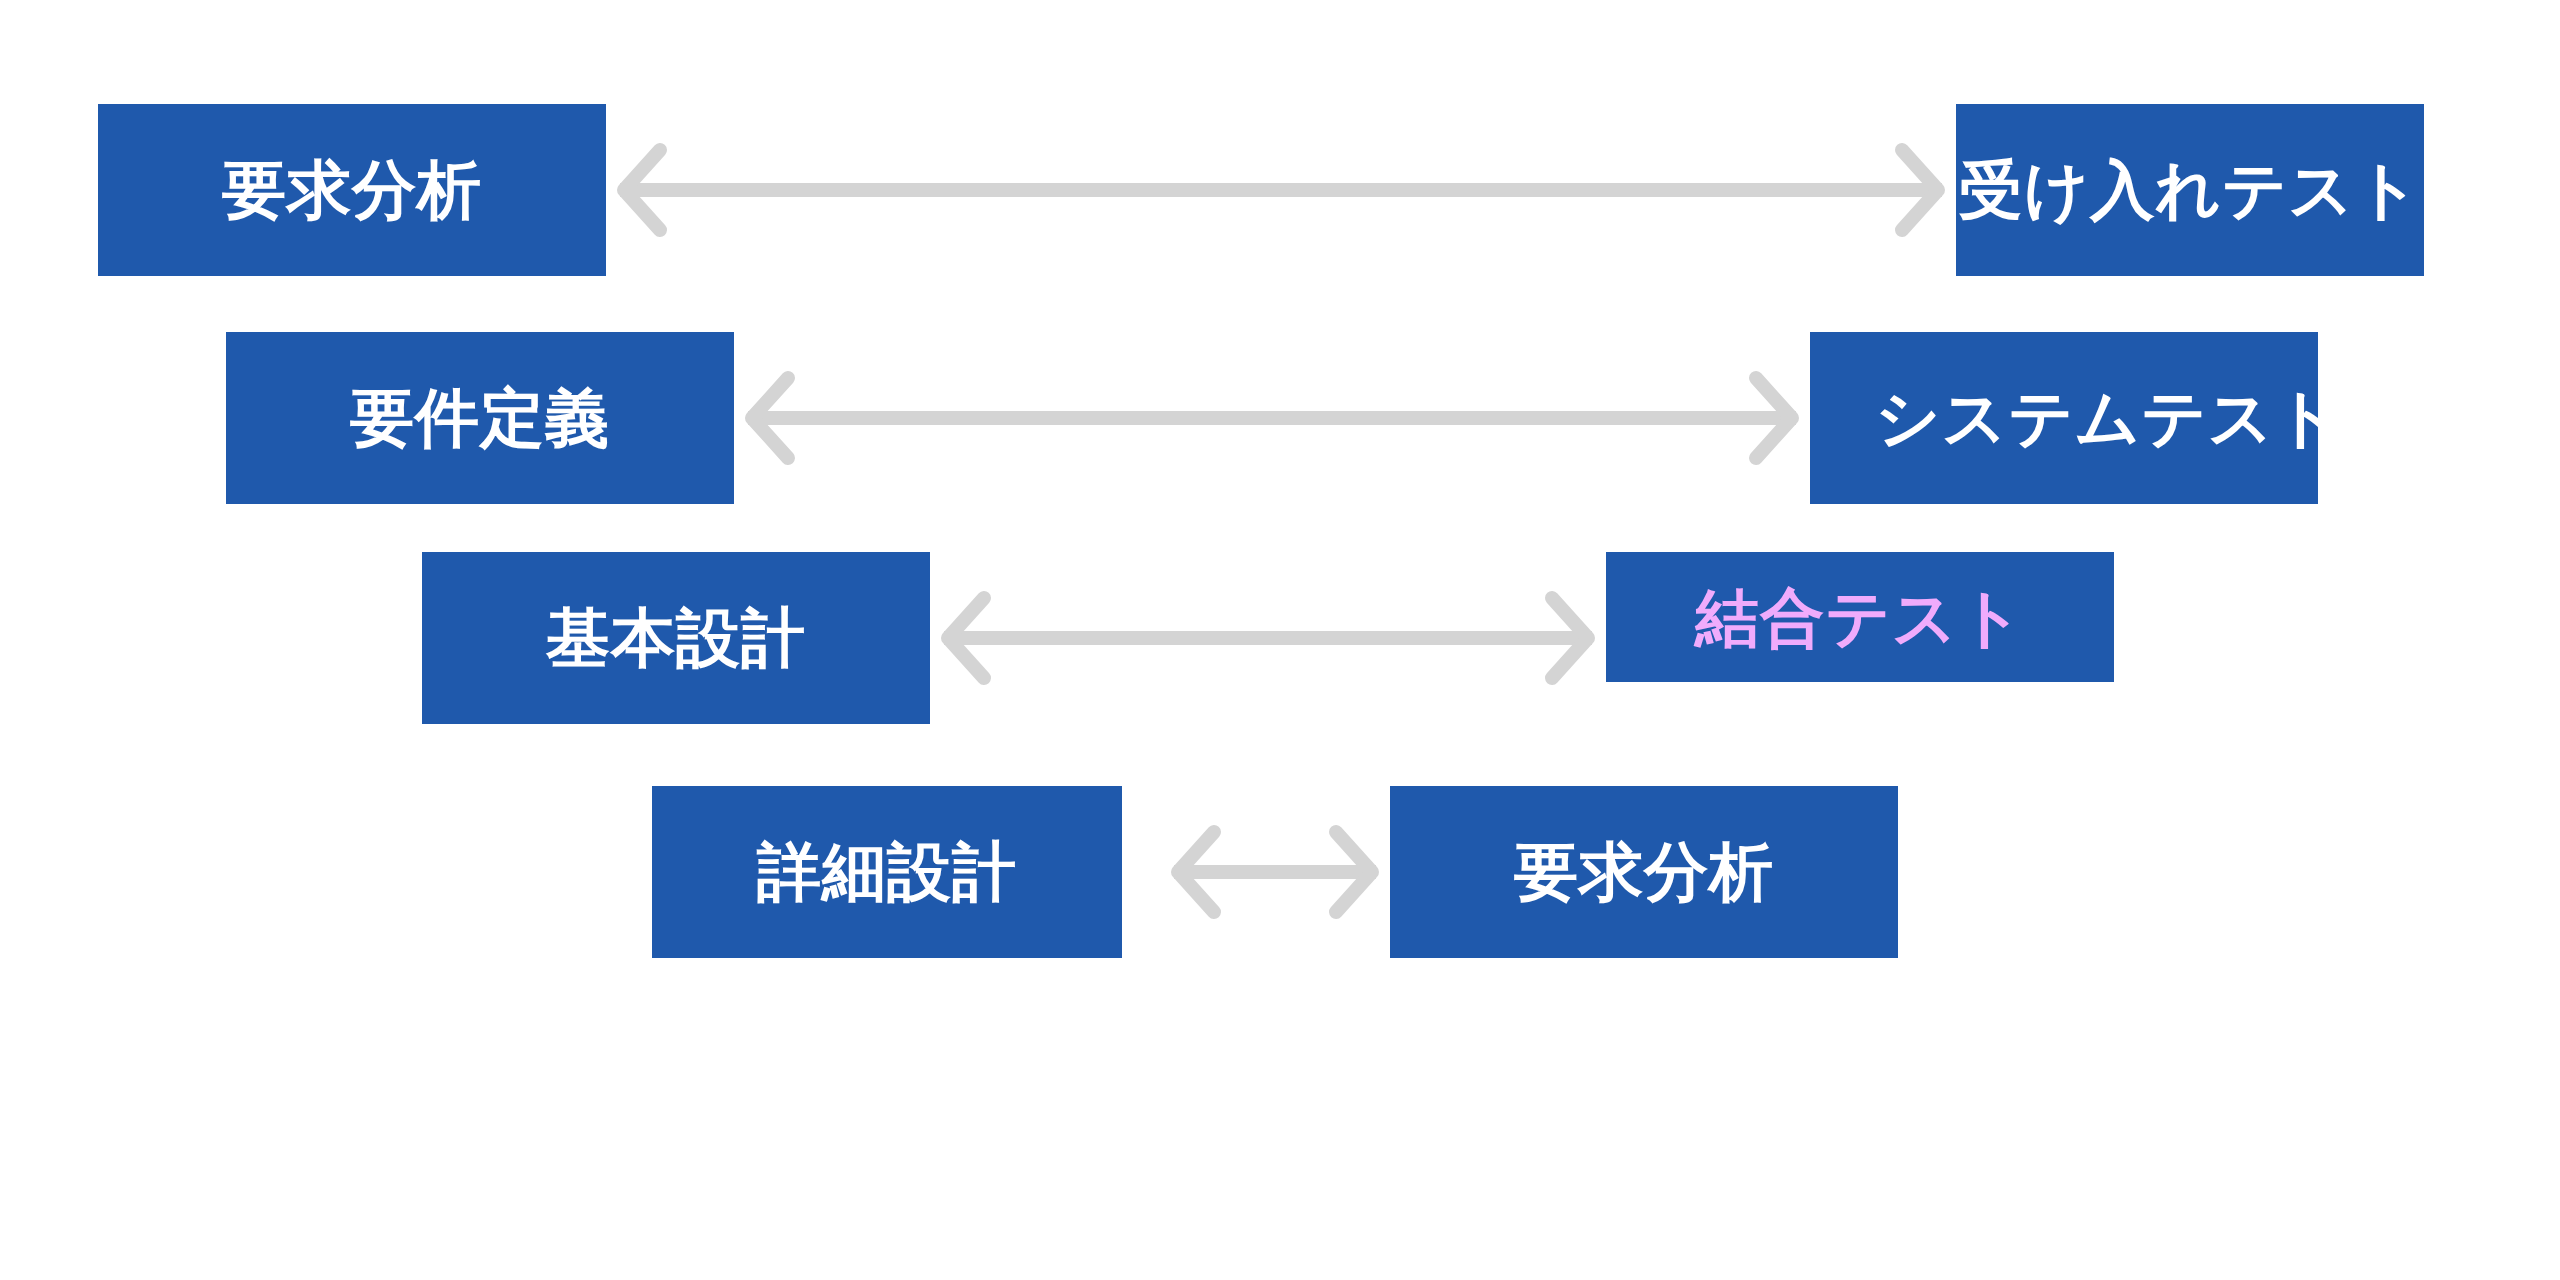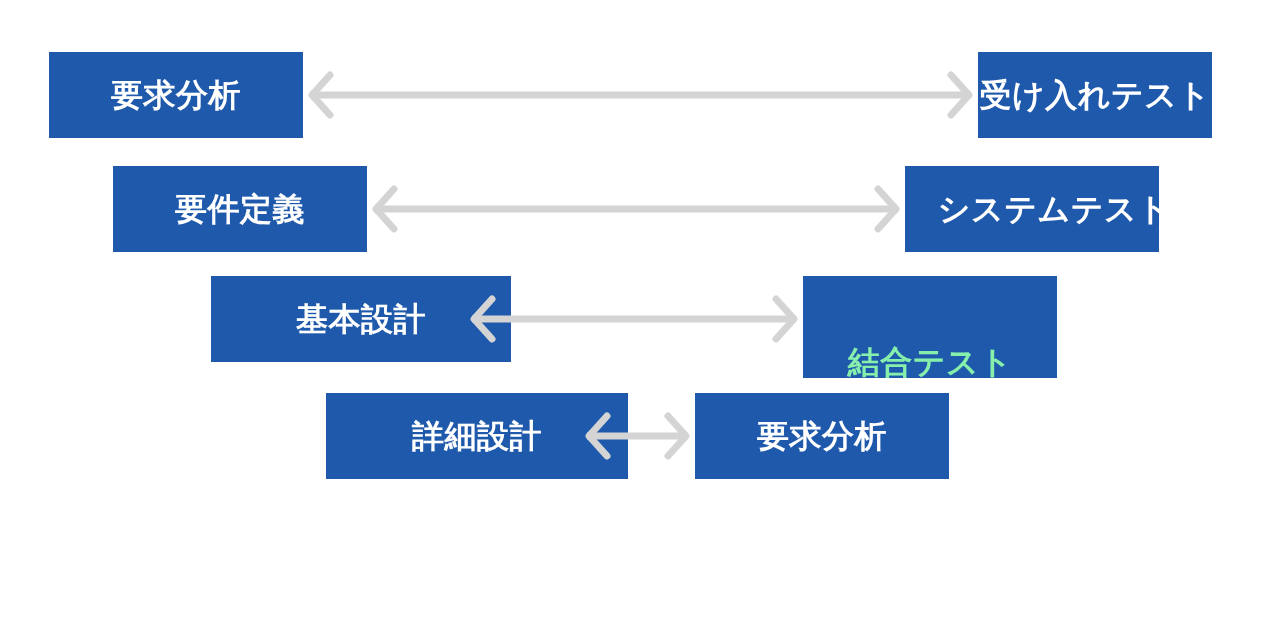--- a/index.html
+++ b/index.html
@@ -69,35 +69,35 @@
       <svg viewBox="0 0 524 44" width="524" height="44">
         <rect x="0" y="18.5" width="524" height="7" fill="#d4d4d4"></rect>
         <path d="M 20 2 L 2 22 L 20 42" fill="none" stroke="#d4d4d4" stroke-width="7" stroke-linecap="round" stroke-linejoin="round"></path>
         <path d="M 504 2 L 522 22 L 504 42" fill="none" stroke="#d4d4d4" stroke-width="7" stroke-linecap="round" stroke-linejoin="round"></path>
       </svg>
     </div>
   <div class="node" style="left: 905px; top: 166px; width: 254px; height: 86px; background: rgb(31, 89, 172); color: rgb(255, 255, 255); padding-left: 44px;">
     <span>システムテスト</span>
   </div>
 
-  <div class="node" style="left: 211px; top: 276px; width: 300px; height: 86px; background: rgb(31, 89, 172); color: rgb(255, 255, 255);">
+  <div class="node" style="left: 211px; top: 276px; width: 254px; height: 86px; background: rgb(31, 89, 172); color: rgb(255, 255, 255);">
     <span>基本設計</span>
   </div>
   <div class="connector" style="left: 472px; top: 297px; width: 324px; height: 44px;">
       <svg viewBox="0 0 324 44" width="324" height="44">
         <rect x="0" y="18.5" width="324" height="7" fill="#d4d4d4"></rect>
         <path d="M 20 2 L 2 22 L 20 42" fill="none" stroke="#d4d4d4" stroke-width="7" stroke-linecap="round" stroke-linejoin="round"></path>
         <path d="M 304 2 L 322 22 L 304 42" fill="none" stroke="#d4d4d4" stroke-width="7" stroke-linecap="round" stroke-linejoin="round"></path>
       </svg>
     </div>
-  <div class="node" style="left: 803px; top: 276px; width: 254px; height: 102px; background: rgb(31, 89, 172); color: #86efac; align-items: flex-end;">
+  <div class="node" style="left: 803px; top: 276px; width: 254px; height: 65px; background: rgb(31, 89, 172); color: #f0abfc;">
     <span>結合テスト</span>
   </div>
 
-  <div class="node" style="left: 326px; top: 393px; width: 302px; height: 86px; background: rgb(31, 89, 172); color: rgb(255, 255, 255);">
+  <div class="node" style="left: 326px; top: 393px; width: 235px; height: 86px; background: rgb(31, 89, 172); color: rgb(255, 255, 255);">
     <span>詳細設計</span>
   </div>
   <div class="connector" style="left: 587px; top: 414px; width: 101px; height: 44px;">
       <svg viewBox="0 0 101 44" width="101" height="44">
         <rect x="0" y="18.5" width="101" height="7" fill="#d4d4d4"></rect>
         <path d="M 20 2 L 2 22 L 20 42" fill="none" stroke="#d4d4d4" stroke-width="7" stroke-linecap="round" stroke-linejoin="round"></path>
         <path d="M 81 2 L 99 22 L 81 42" fill="none" stroke="#d4d4d4" stroke-width="7" stroke-linecap="round" stroke-linejoin="round"></path>
       </svg>
     </div>
   <div class="node" style="left: 695px; top: 393px; width: 254px; height: 86px; background: rgb(31, 89, 172); color: rgb(255, 255, 255);">

